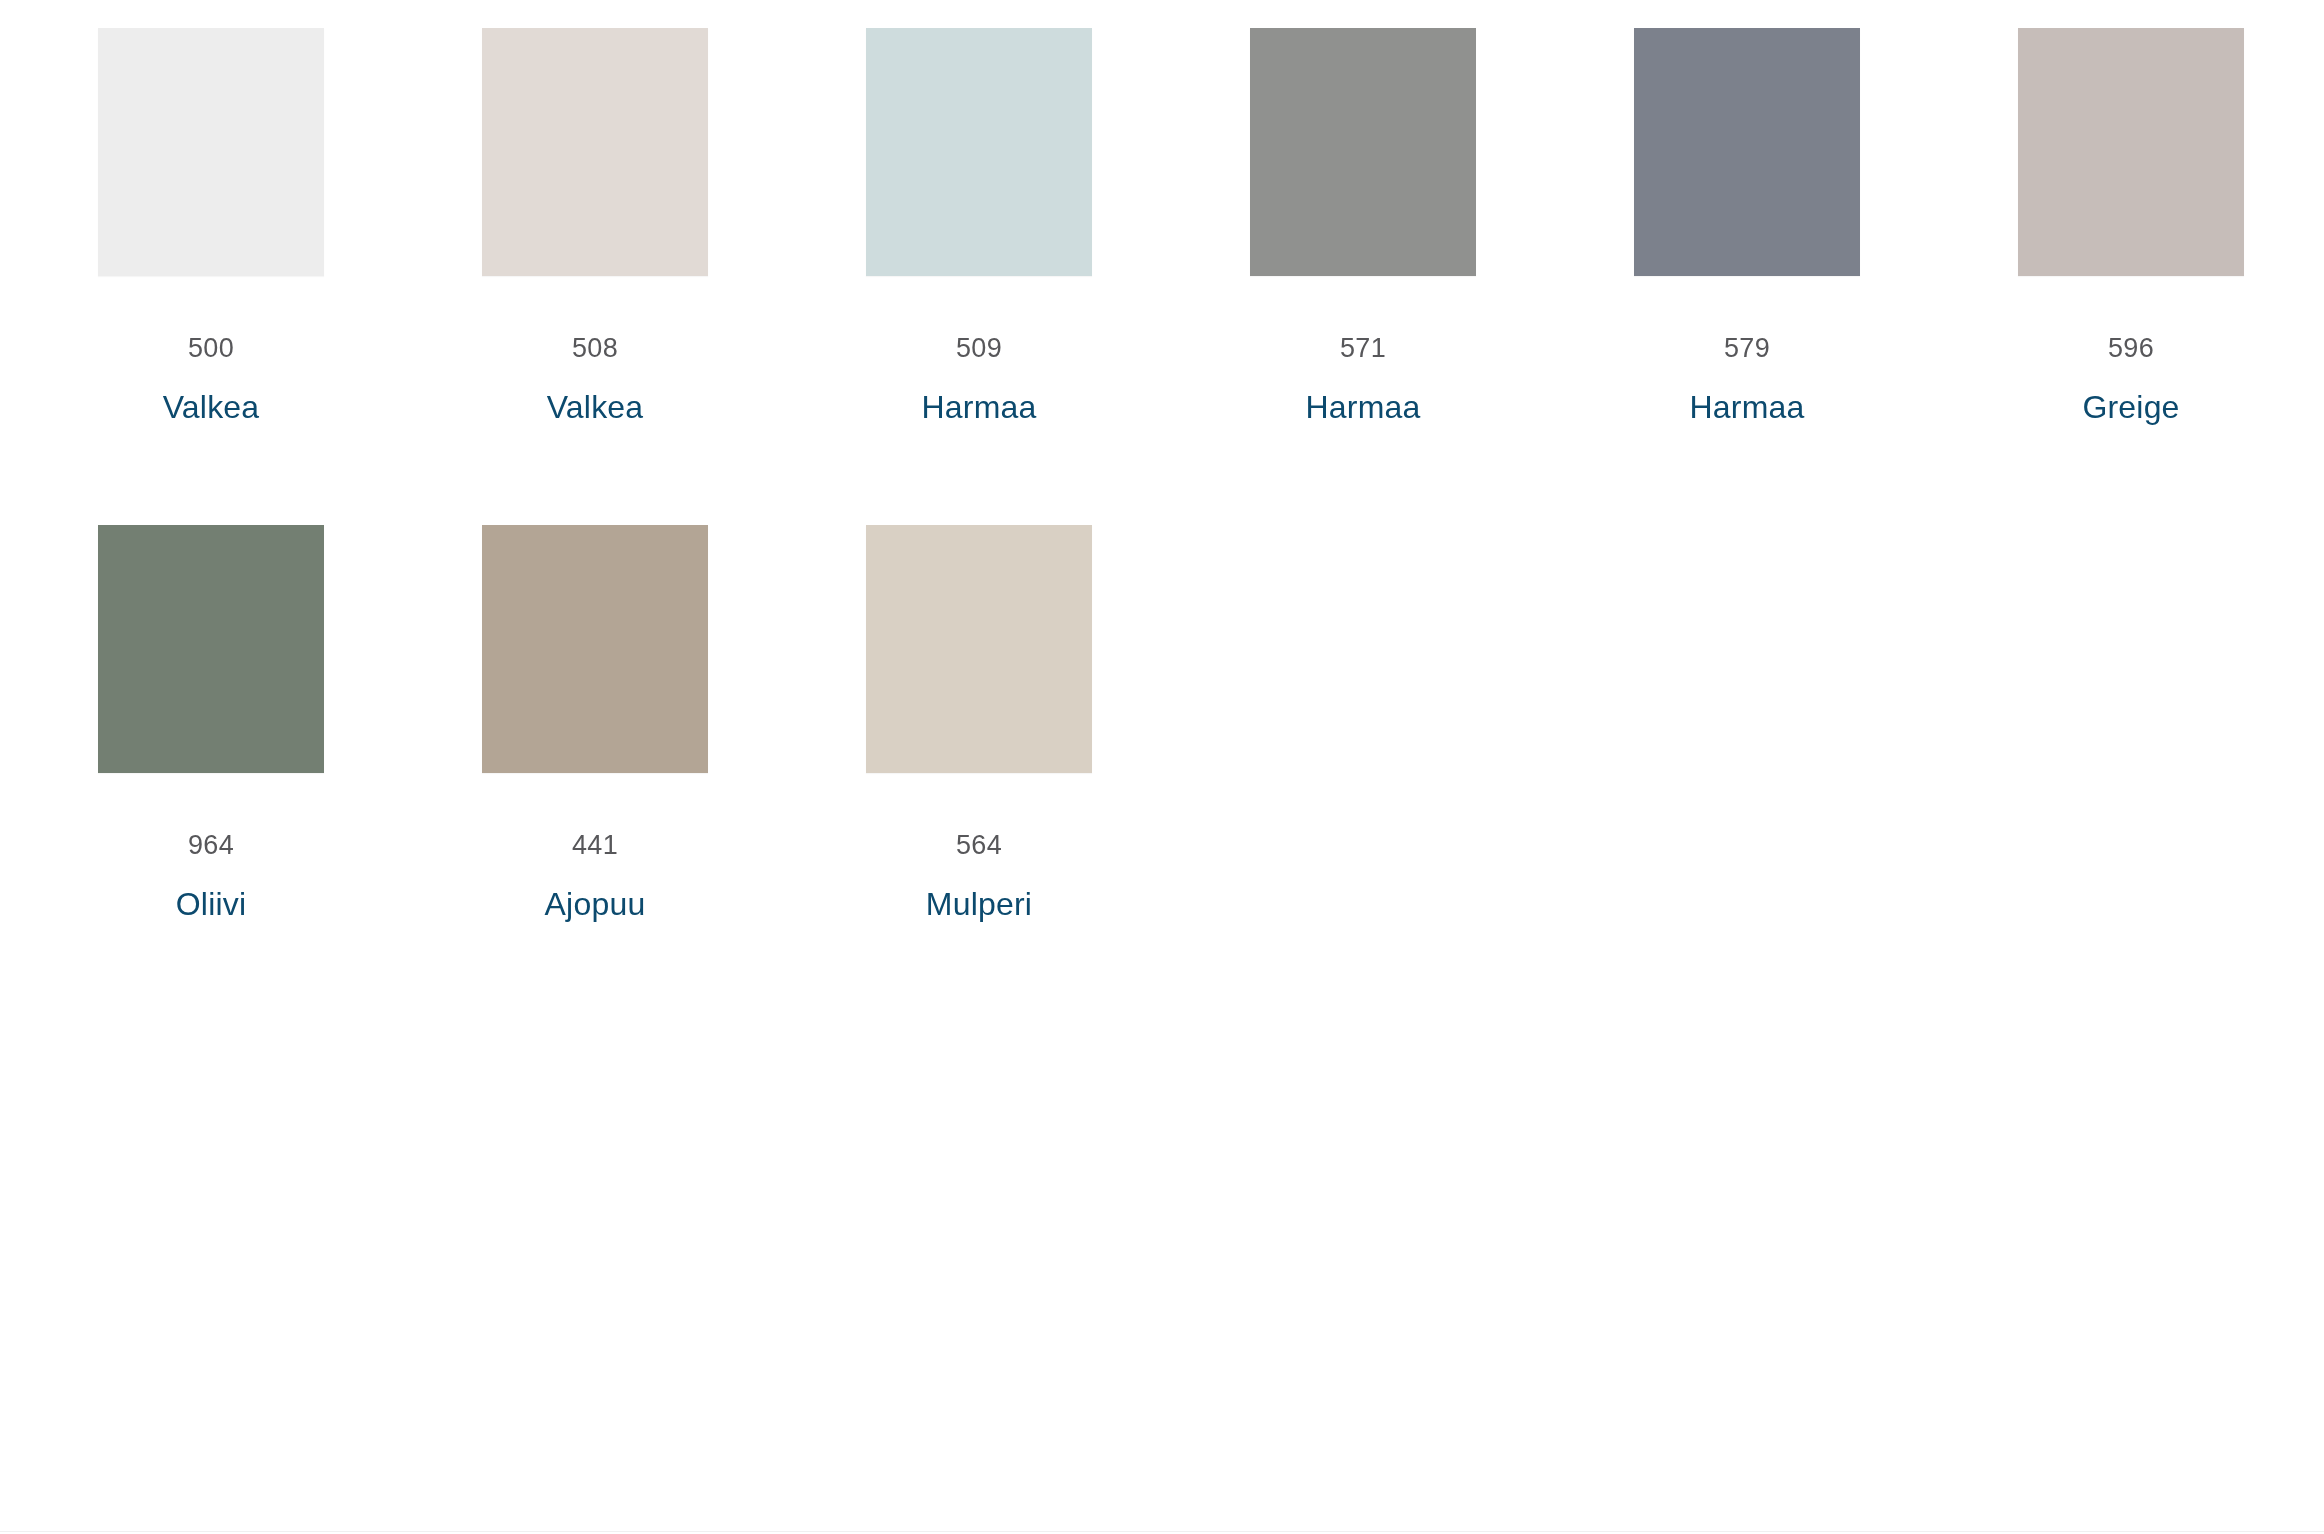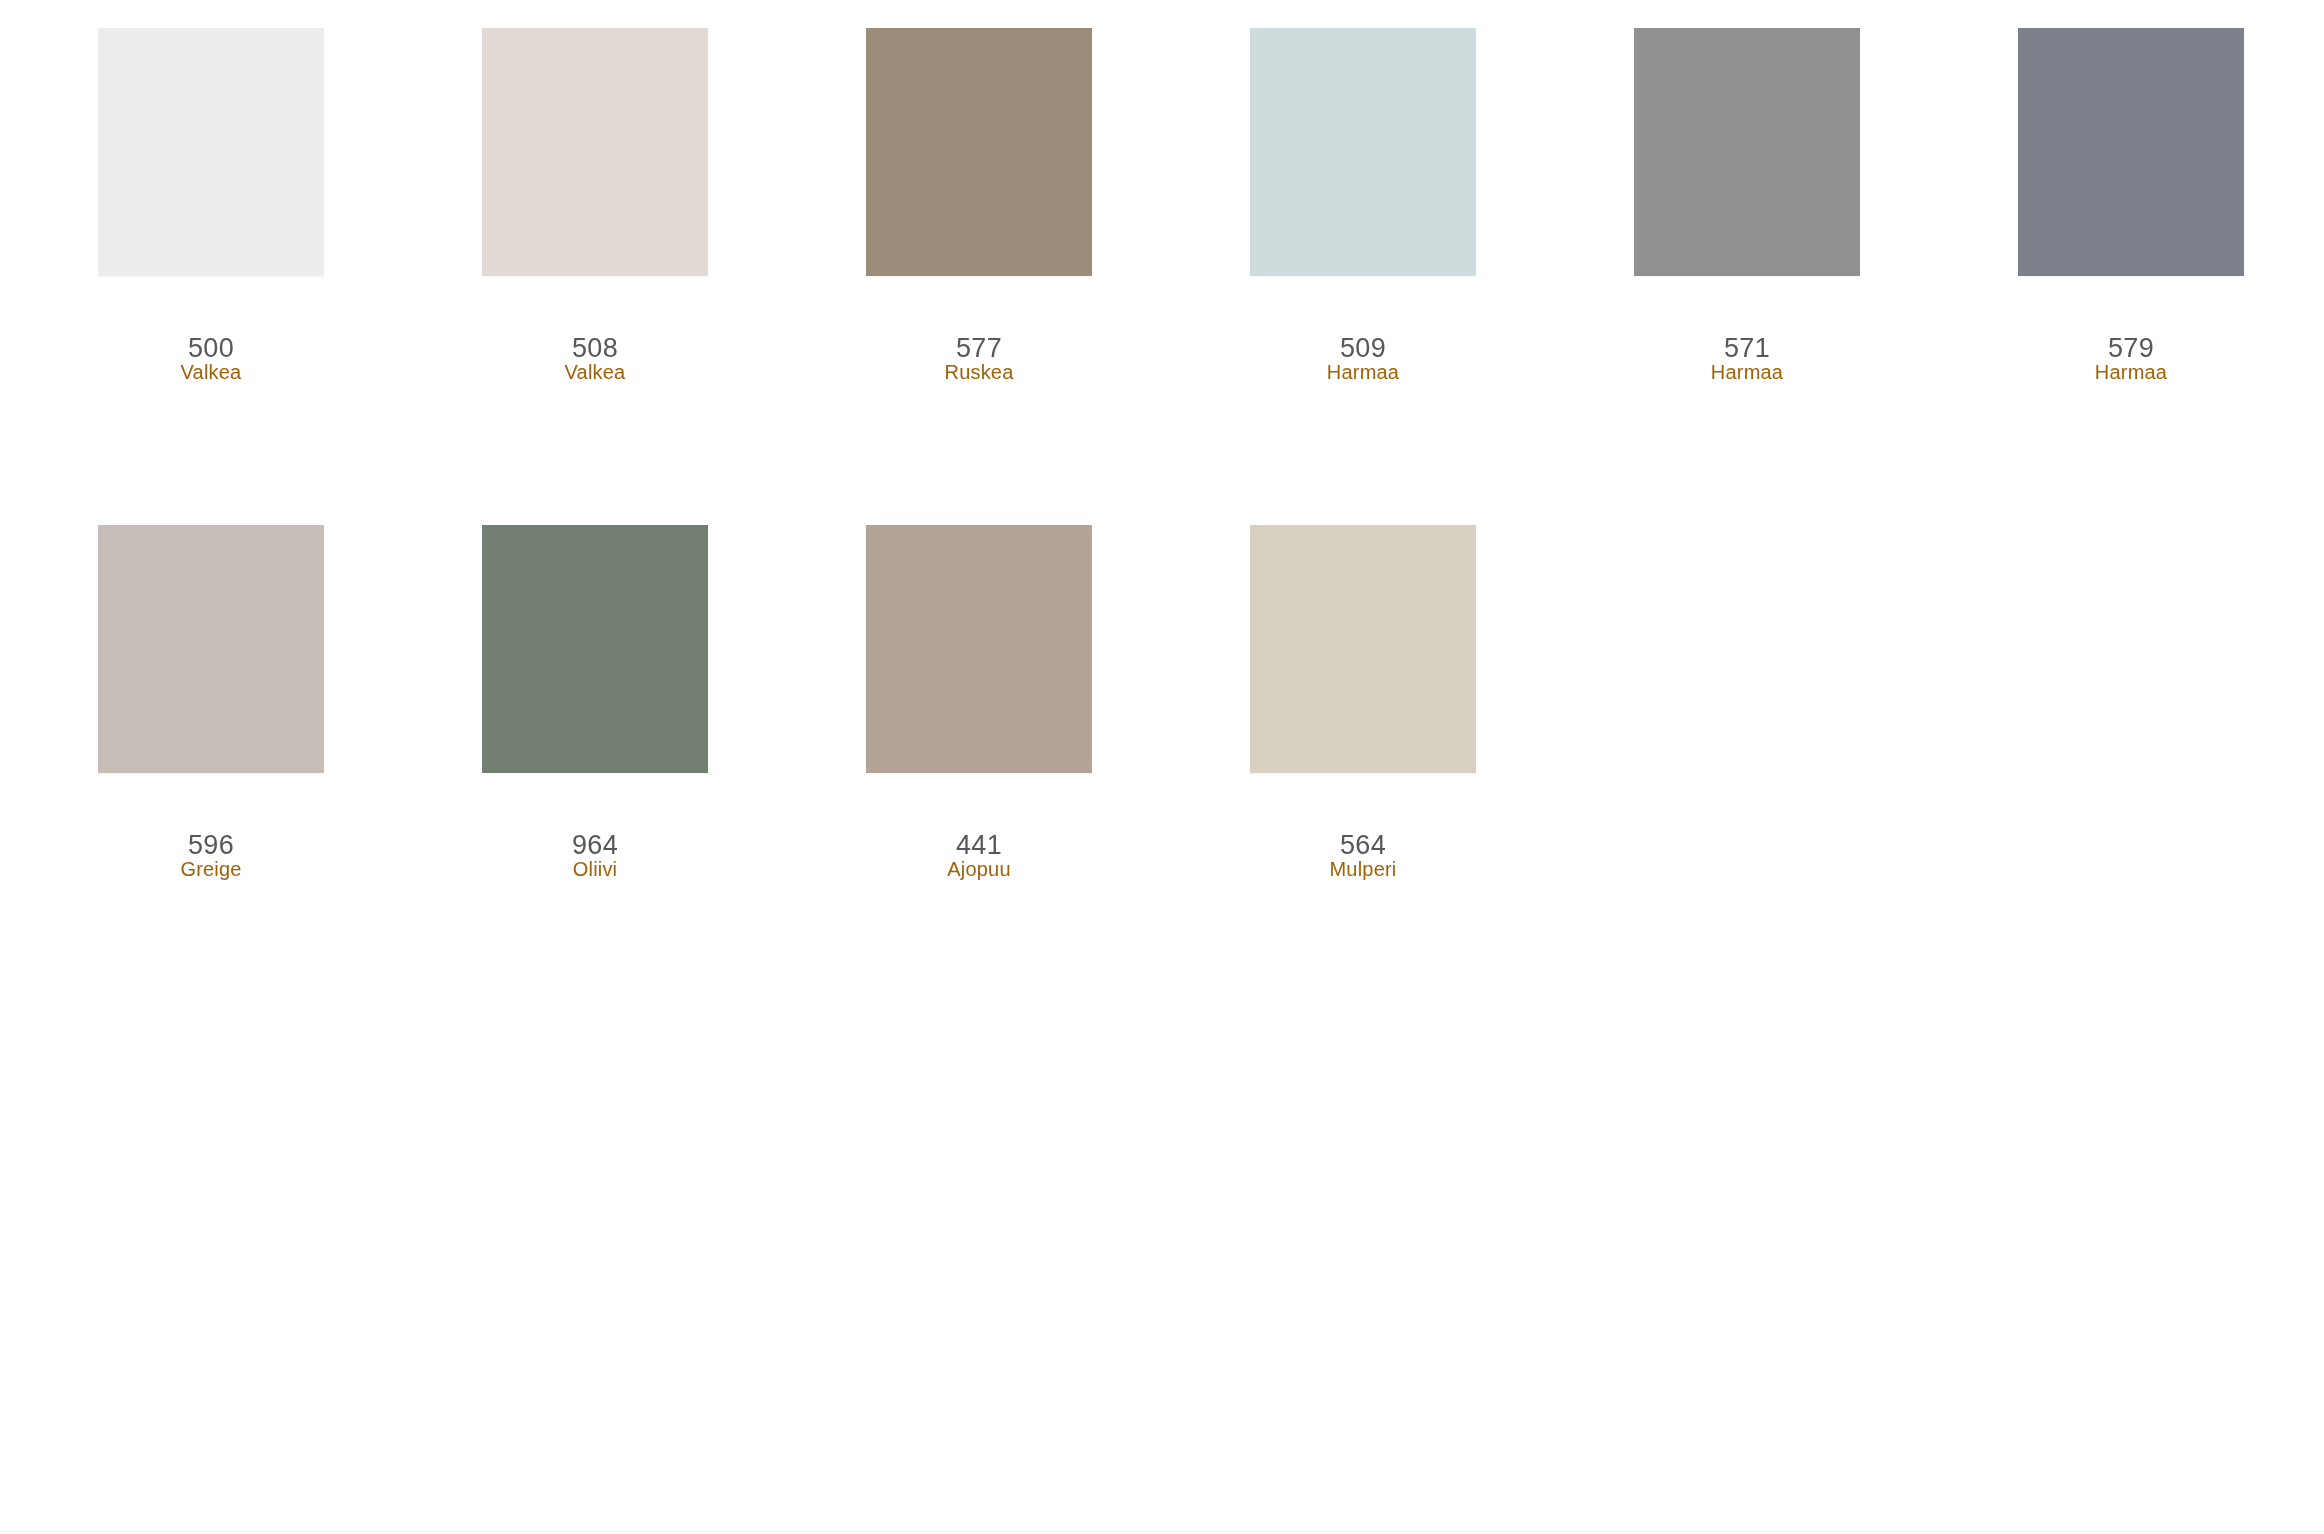--- a/index.html
+++ b/index.html
@@ -51,23 +51,24 @@
     margin-top: 59px;
     font-size: 27px;
     line-height: 1;
     color: #57575a;
     text-align: center;
     letter-spacing: 0.4px;
     font-weight: 400;
   }
 
   .swatch-name {
-    font-size: 20px;
+    margin-top: 29px;
+    font-size: 32px;
     line-height: 1;
-    color: #a16207;
+    color: #0c4a6e;
     text-align: center;
     letter-spacing: 0.2px;
     font-weight: 400;
     white-space: nowrap;
   }
 
   #bottom-edge {
     position: absolute;
     left: 0;
     bottom: 0;
@@ -83,25 +84,20 @@
 <div id="swatch-grid">
     <div class="swatch-cell">
       <div class="swatch-chip" style="background-color: rgb(237, 237, 237);"></div>
       <div class="swatch-code">500</div>
       <div class="swatch-name">Valkea</div>
     </div>
     <div class="swatch-cell">
       <div class="swatch-chip" style="background-color: rgb(225, 218, 213);"></div>
       <div class="swatch-code">508</div>
       <div class="swatch-name">Valkea</div>
-    </div>
-    <div class="swatch-cell">
-      <div class="swatch-chip" style="background-color: rgb(154, 141, 122);"></div>
-      <div class="swatch-code">577</div>
-      <div class="swatch-name">Ruskea</div>
     </div>
     <div class="swatch-cell">
       <div class="swatch-chip" style="background-color: rgb(206, 220, 221);"></div>
       <div class="swatch-code">509</div>
       <div class="swatch-name">Harmaa</div>
     </div>
     <div class="swatch-cell">
       <div class="swatch-chip" style="background-color: rgb(144, 145, 143);"></div>
       <div class="swatch-code">571</div>
       <div class="swatch-name">Harmaa</div>

